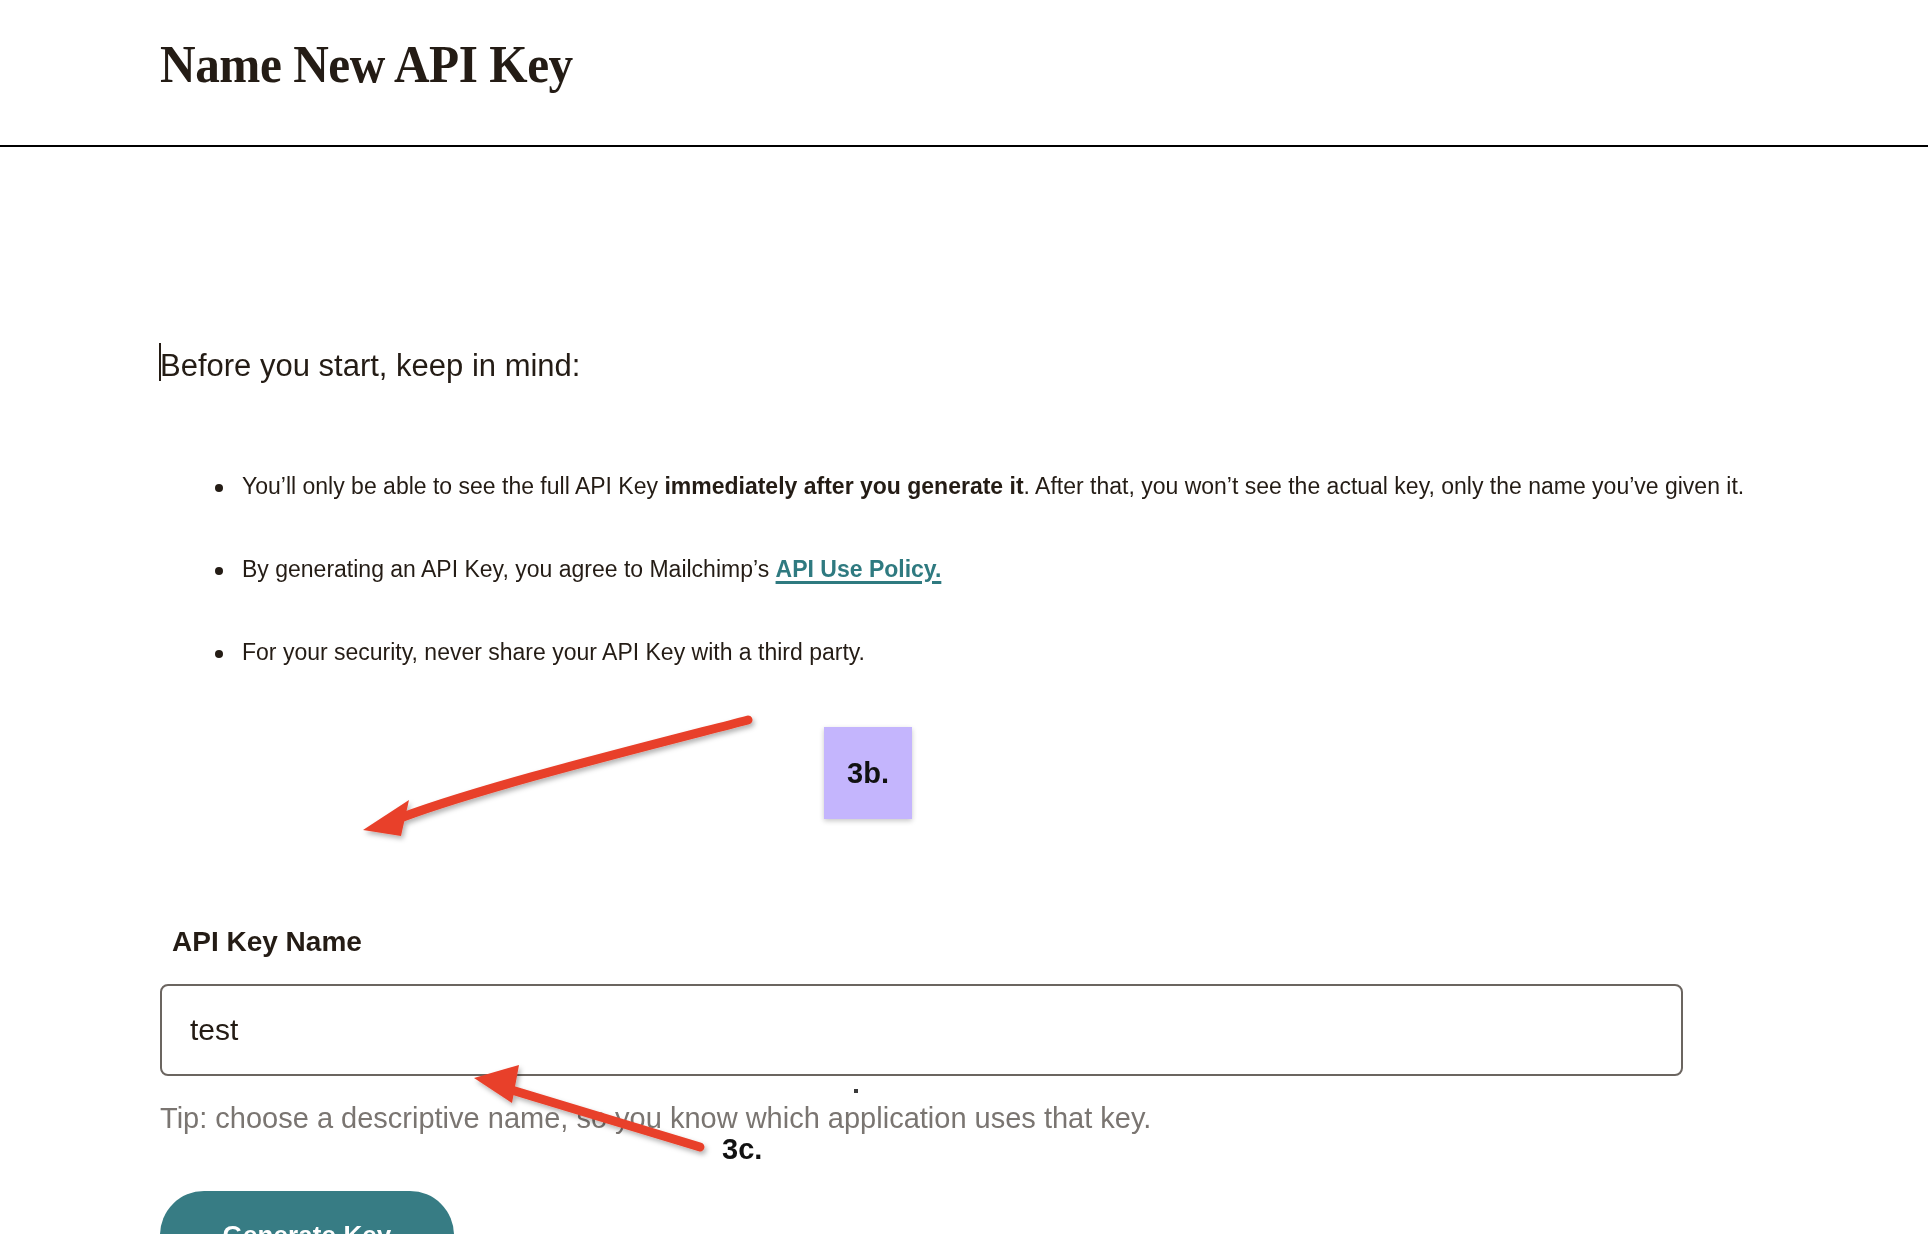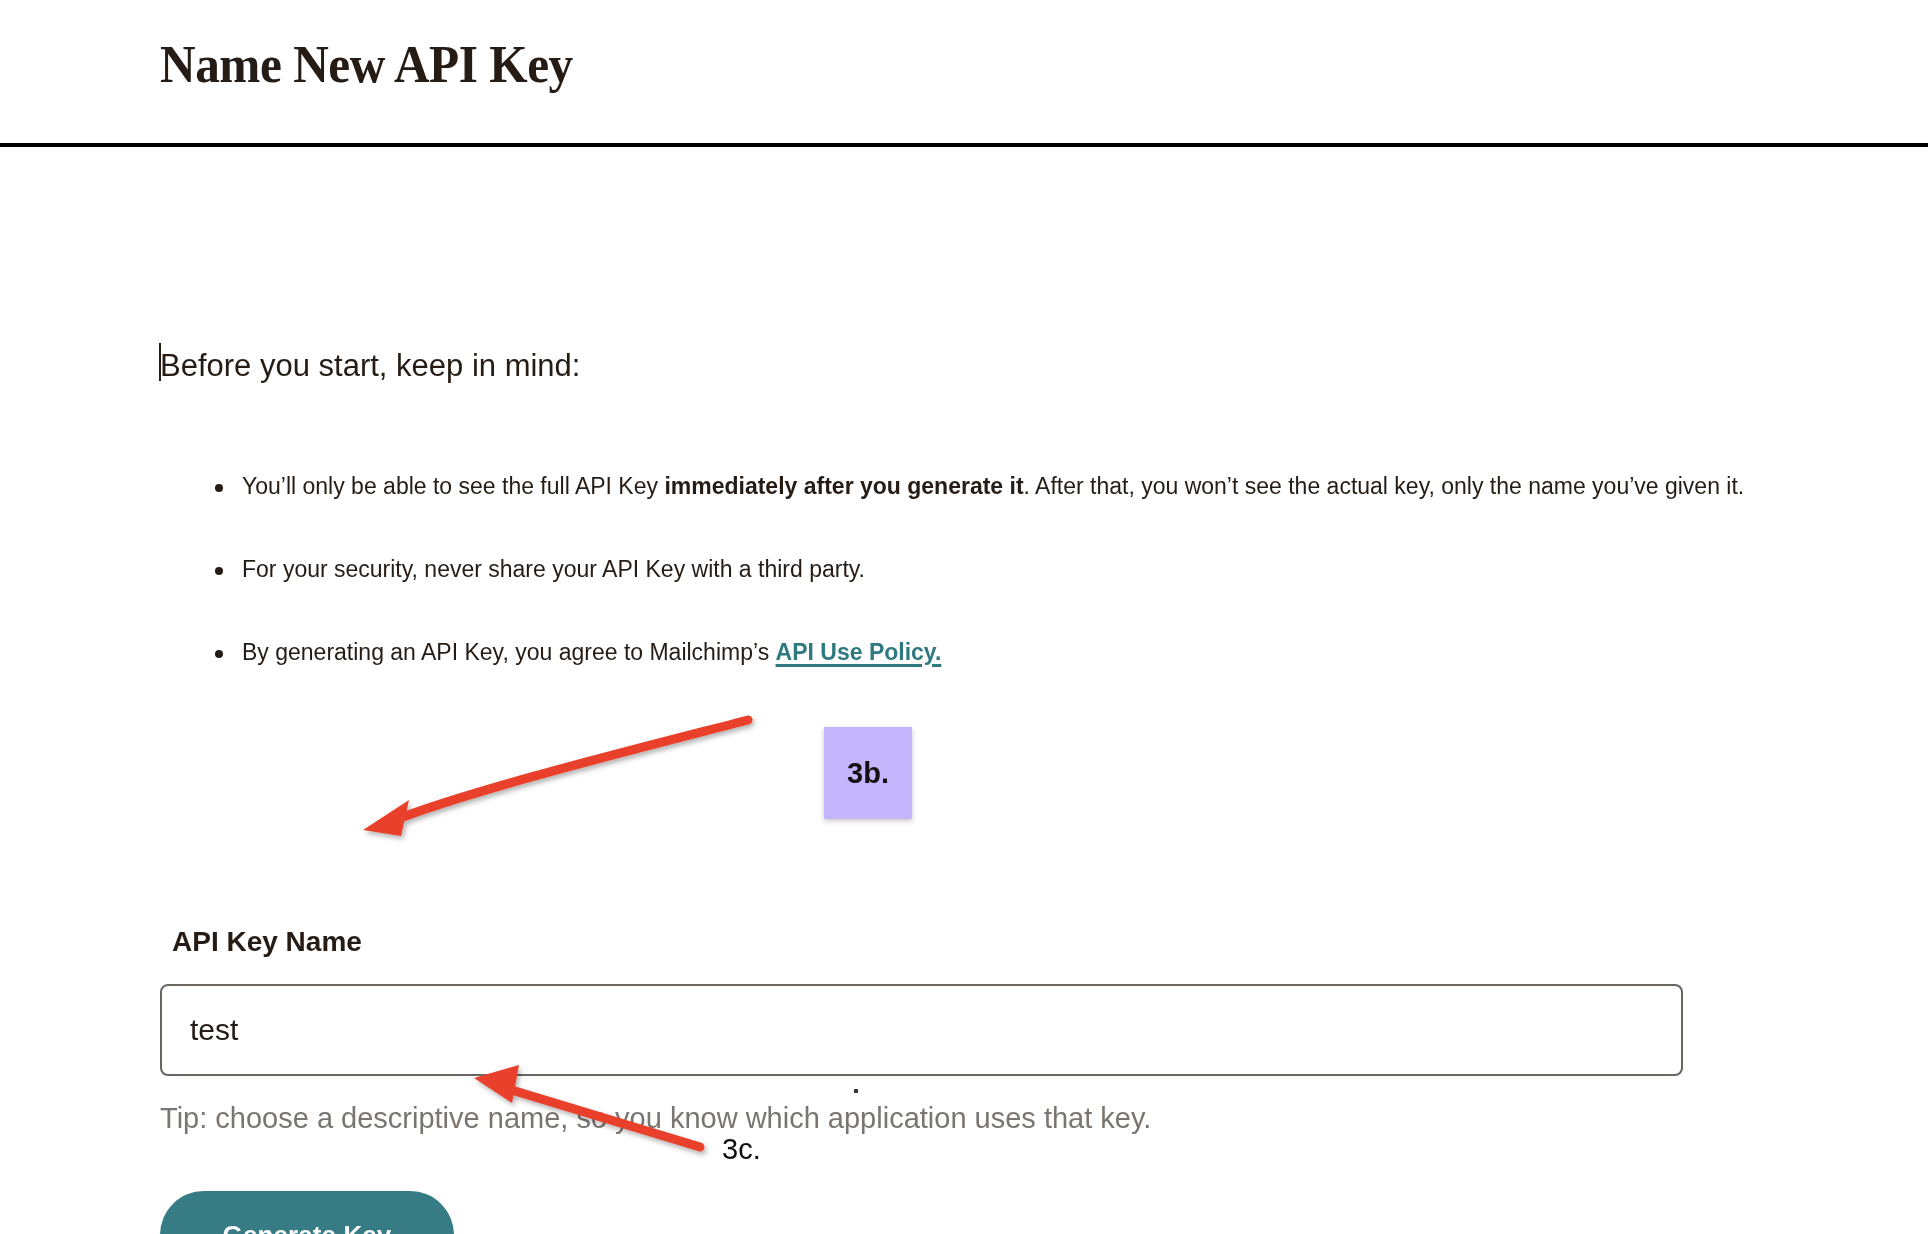--- a/index.html
+++ b/index.html
@@ -17,21 +17,21 @@
   }
 
   
   .page-header {
     position: absolute;
     left: 0;
     top: 0;
     width: 1928px;
     height: 147px;
     background: #ffffff;
-    border-bottom: 4px solid #000000;
+    border-bottom: 2px solid #000000;
     box-sizing: border-box;
   }
   .page-title {
     position: absolute;
     left: 160px;
     top: 34px;
     font-family: "Liberation Serif", "DejaVu Serif", serif;
     font-weight: 700;
     font-size: 53px;
     letter-spacing: -0.5px;
@@ -175,21 +175,21 @@
     justify-content: center;
     font-size: 29px;
     font-weight: 700;
     color: #111111;
   }
   .anno-text {
     position: absolute;
     left: 722px;
     top: 1133px;
     font-size: 29px;
-    font-weight: 400;
+    font-weight: 700;
     color: #111111;
   }
   .anno-arrows {
     position: absolute;
     left: 0;
     top: 0;
     width: 1928px;
     height: 1234px;
     pointer-events: none;
   }
@@ -212,24 +212,24 @@
 <div class="content">
 
   <div class="caret"></div>
   <div class="intro-line">Before you start, keep in mind:</div>
 
   <ul class="bullet-list">
     <li class="bullet-item">
       <span>You’ll only be able to see the full API Key </span><b>immediately after you generate it</b><span>. After that, you won’t see the actual key, only the name you’ve given it.</span>
     </li>
     <li class="bullet-item">
-      <span>For your security, never share your API Key with a third party.</span>
+      <span>By generating an API Key, you agree to Mailchimp’s </span><a class="policy-link">API Use Policy.</a>
     </li>
     <li class="bullet-item">
-      <span>By generating an API Key, you agree to Mailchimp’s </span><a class="policy-link">API Use Policy.</a>
+      <span>For your security, never share your API Key with a third party.</span>
     </li>
   </ul>
 
   <div class="field-label">API Key Name</div>
   <input class="key-input" type="text" value="test" style="">
   <div class="tip-text">Tip: choose a descriptive name, so you know which application uses that key.</div>
 
   <button class="generate-btn">Generate Key</button>
 </div>
 

